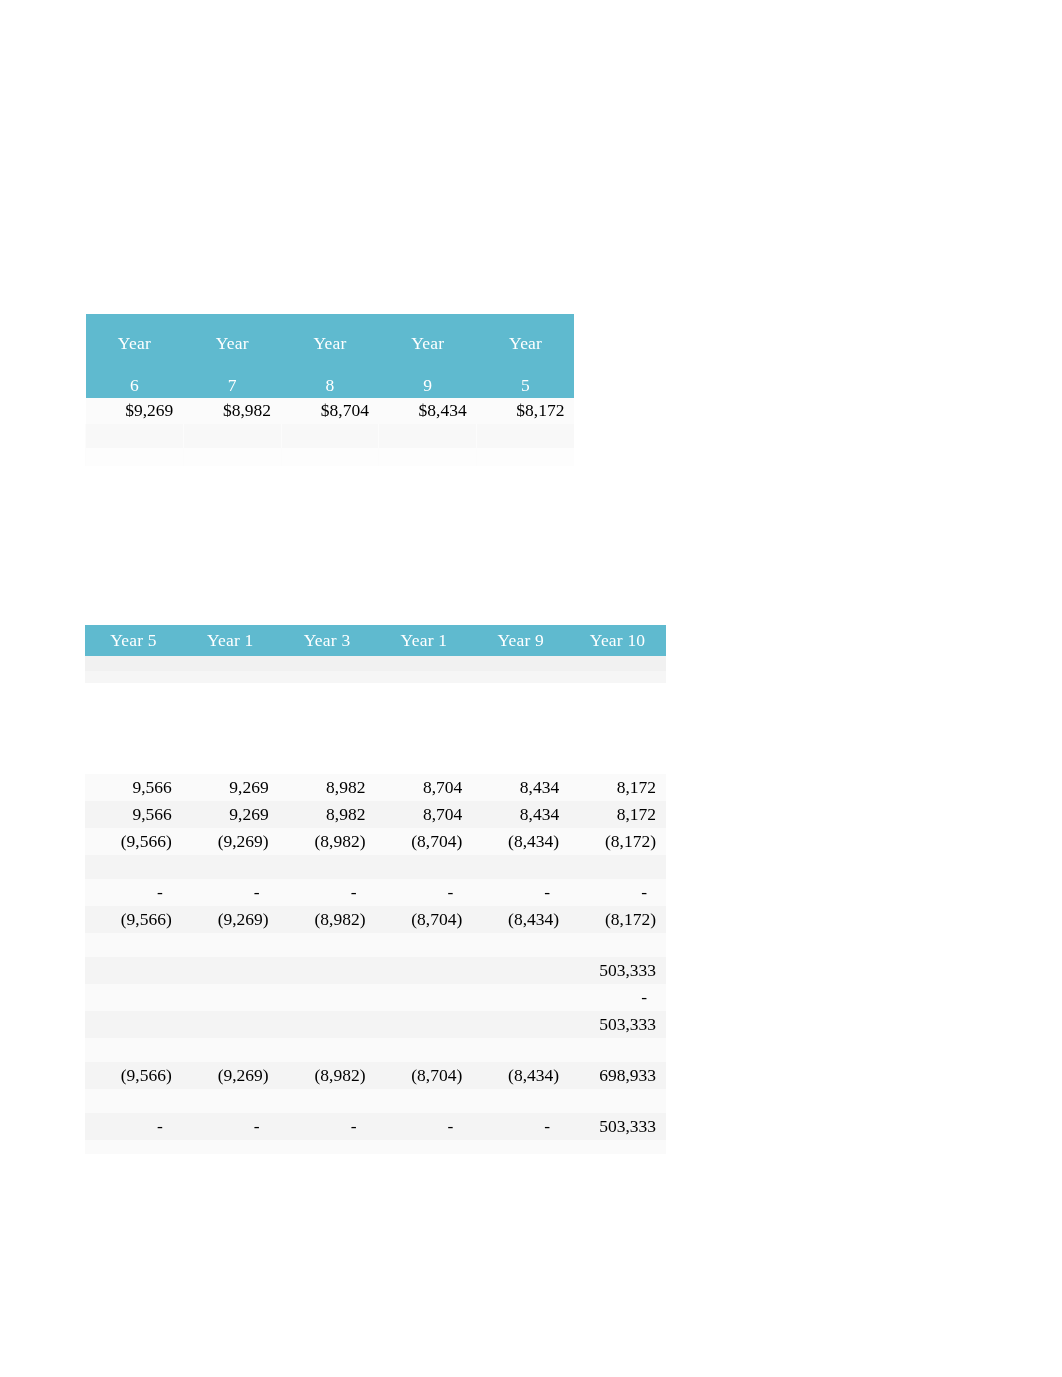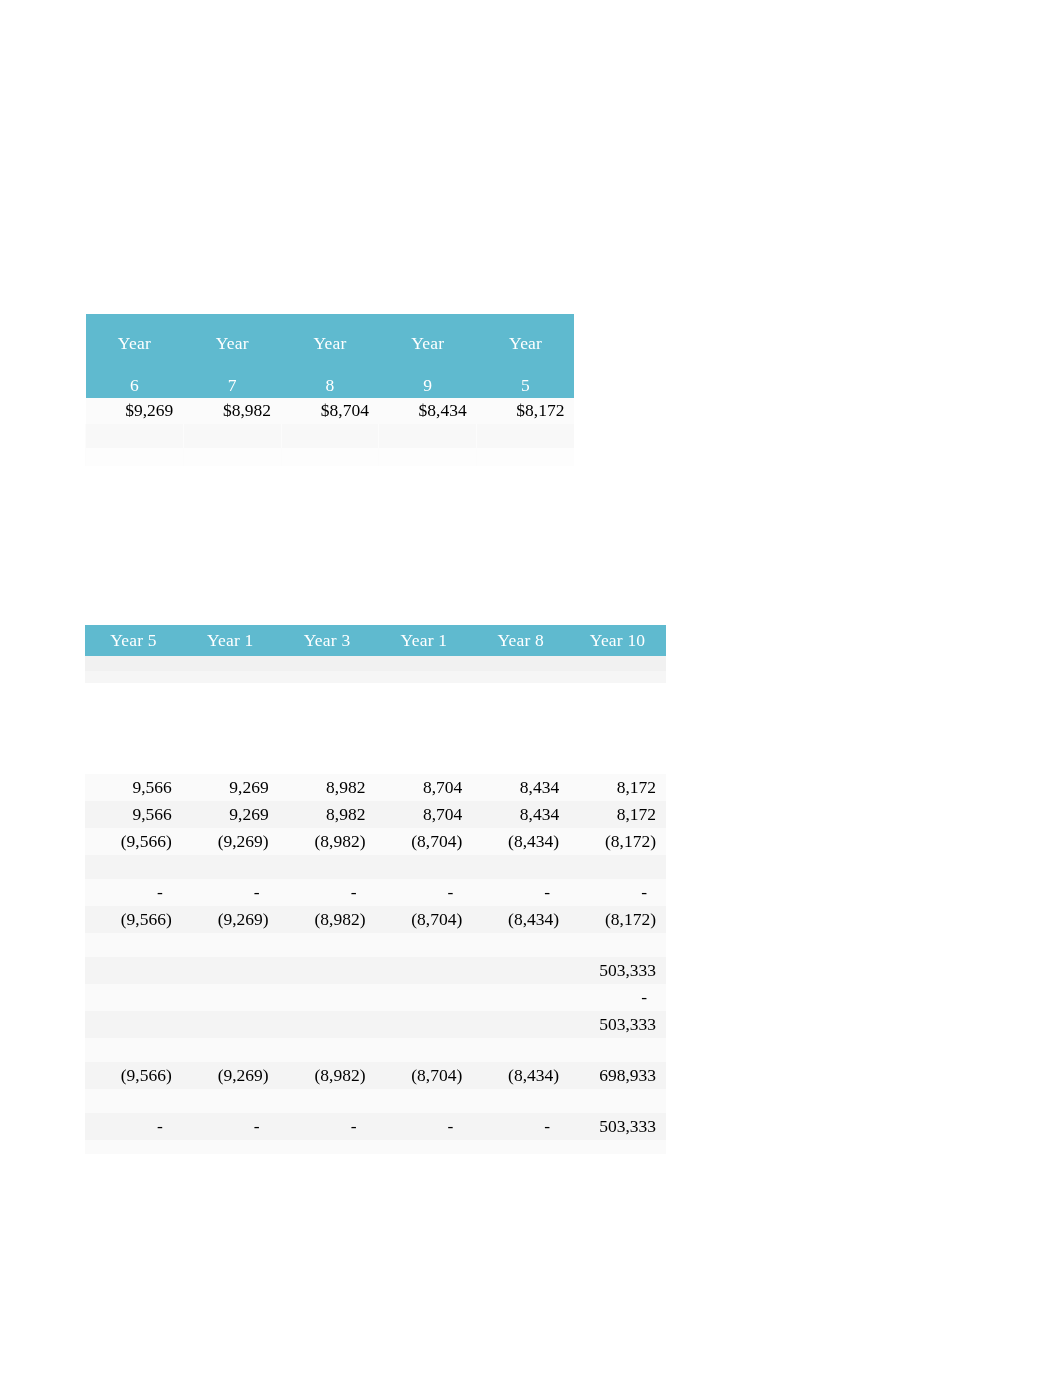--- a/index.html
+++ b/index.html
@@ -184,21 +184,21 @@
         <col>
         <col>
         <col>
     </colgroup>
     <thead>
       <tr>
         <th class="hdr-cell">Year 5</th>
         <th class="hdr-cell">Year 1</th>
         <th class="hdr-cell">Year 3</th>
         <th class="hdr-cell">Year 1</th>
-        <th class="hdr-cell">Year 8</th>
+        <th class="hdr-cell">Year 9</th>
         <th class="hdr-cell">Year 10</th>
       </tr>
     </thead>
     <tbody>
 
       <tr class="gray-band">
         <td></td>
         <td></td>
         <td></td>
         <td></td>

